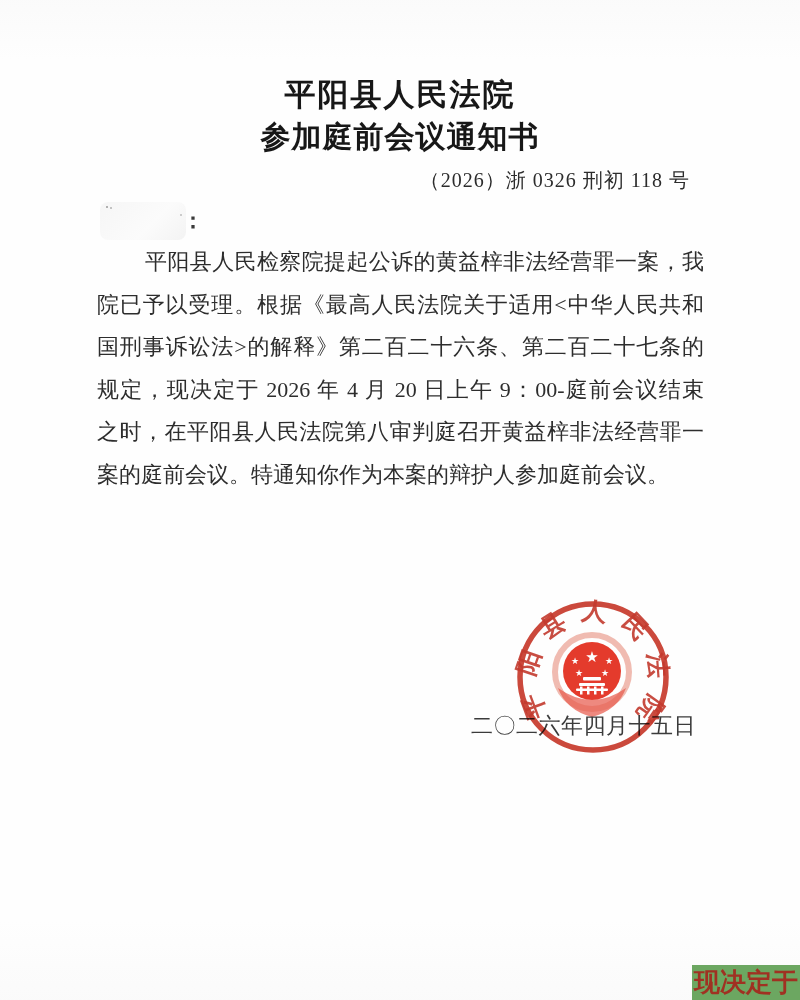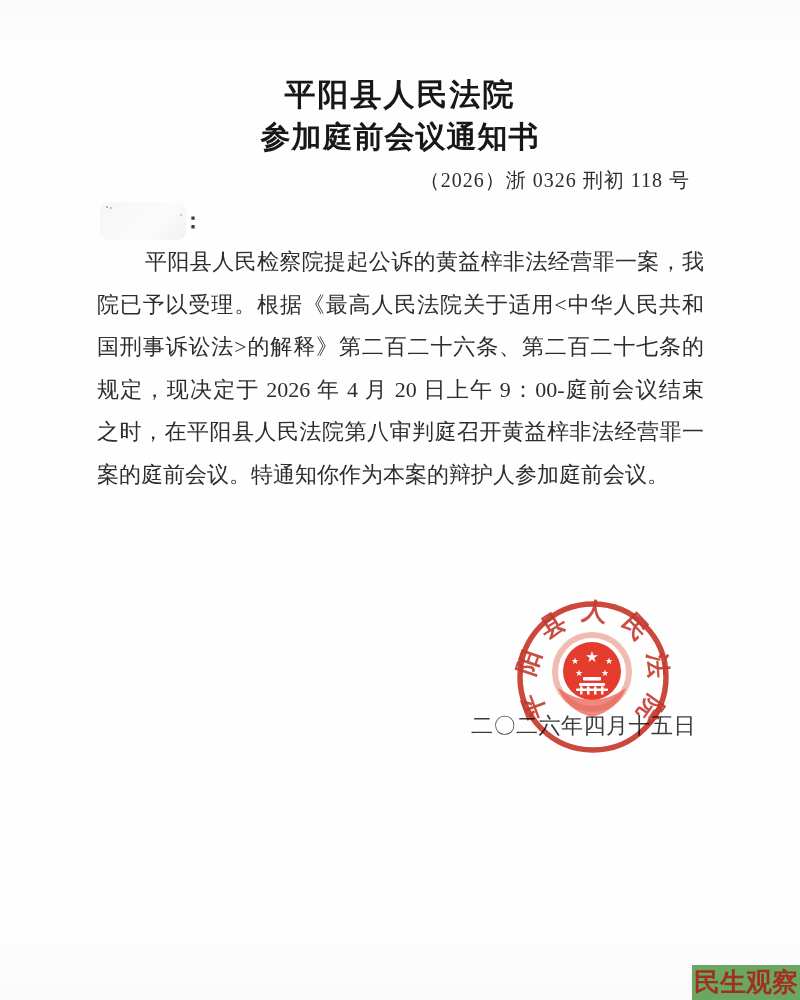--- a/index.html
+++ b/index.html
@@ -187,16 +187,16 @@
       <rect x="81" y="101" width="26" height="3" rx="1" fill="#ffffff"></rect>
       <rect x="78" y="106.5" width="32" height="2.5" rx="1" fill="#ffffff"></rect>
       <rect x="82" y="104.5" width="2.5" height="8" fill="#ffffff"></rect>
       <rect x="89" y="104.5" width="2.5" height="8" fill="#ffffff"></rect>
       <rect x="96" y="104.5" width="2.5" height="8" fill="#ffffff"></rect>
       <rect x="103" y="104.5" width="2.5" height="8" fill="#ffffff"></rect>
     </g>
   </svg>
 
   <div class="watermark">
-    <span>民生观察</span>
+    <span>现决定于</span>
   </div>
 
 </div>
 
 </body></html>

